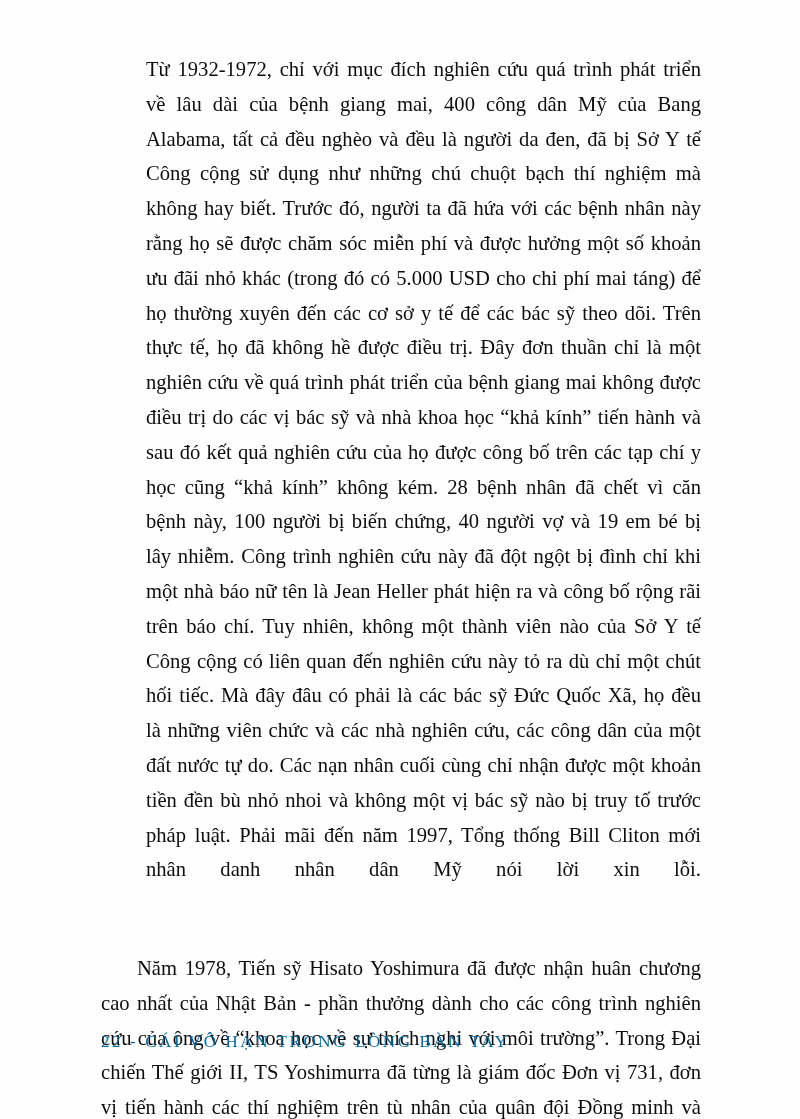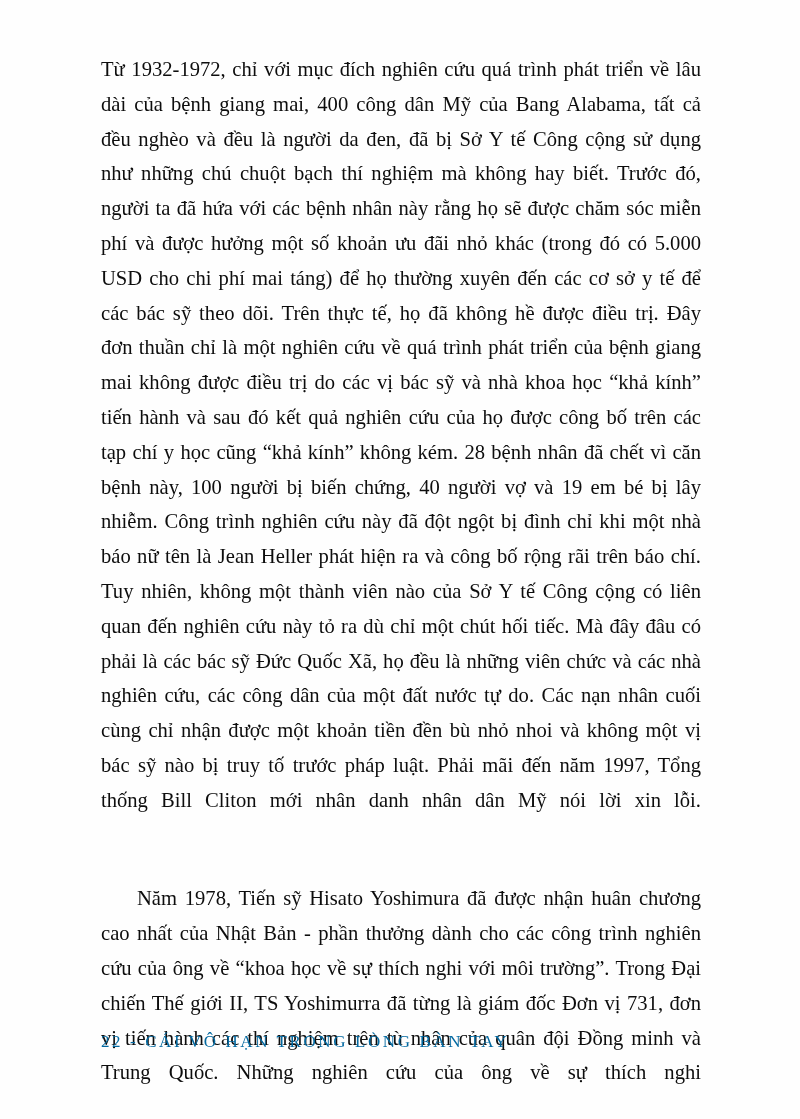--- a/index.html
+++ b/index.html
@@ -37,20 +37,21 @@
     word-spacing: 0.02em;
   }
 
   .body-paragraph.indented {
     text-indent: 36px;
     margin-top: 29px;
   }
 
   .body-paragraph.flush {
     text-indent: 0;
+    margin-left: 45px;
   }
 
   
   .body-paragraph:after {
     content: "";
     display: inline-block;
     width: 100%;
   }
 
   #page-footer {

